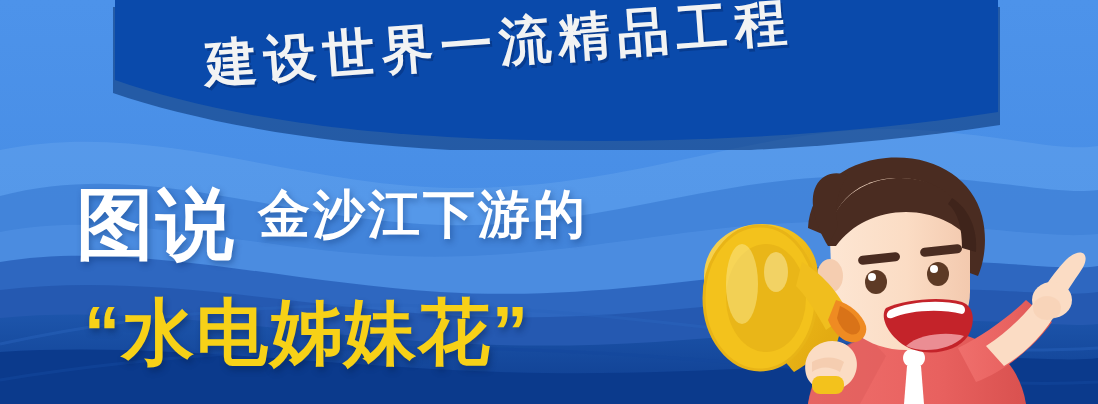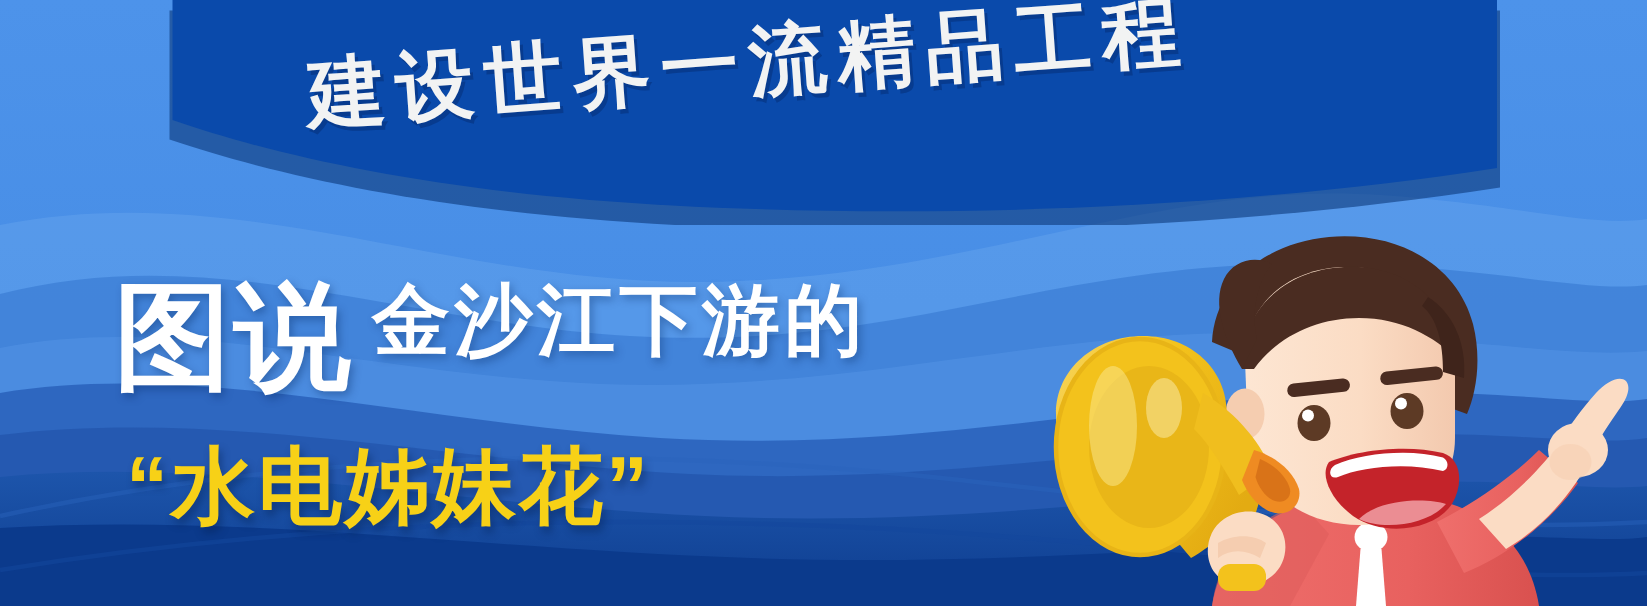--- a/index.html
+++ b/index.html
@@ -67,32 +67,32 @@
     line-height: 0.98;
     letter-spacing: 2px;
     text-shadow: 2px 3px 6px rgba(4,34,88,0.35);
   }
   .headline-small {
     color: #ffffff;
     font-size: 52px;
     font-weight: bold;
     line-height: 1.08;
     letter-spacing: 3px;
-    margin-left: 12px;
+    margin-left: 22px;
     padding-bottom: 4px;
     text-shadow: 2px 3px 6px rgba(4,34,88,0.35);
   }
 
   
   .subtitle {
     position: absolute;
     left: 84px;
     top: 296px;
     color: #f7d117;
-    font-size: 56px;
+    font-size: 72px;
     font-weight: bold;
     letter-spacing: 2px;
     line-height: 1;
     white-space: nowrap;
     text-shadow: 2px 4px 6px rgba(4,30,80,0.45);
     text-align: center;
   }
 
   
   .mascot {

